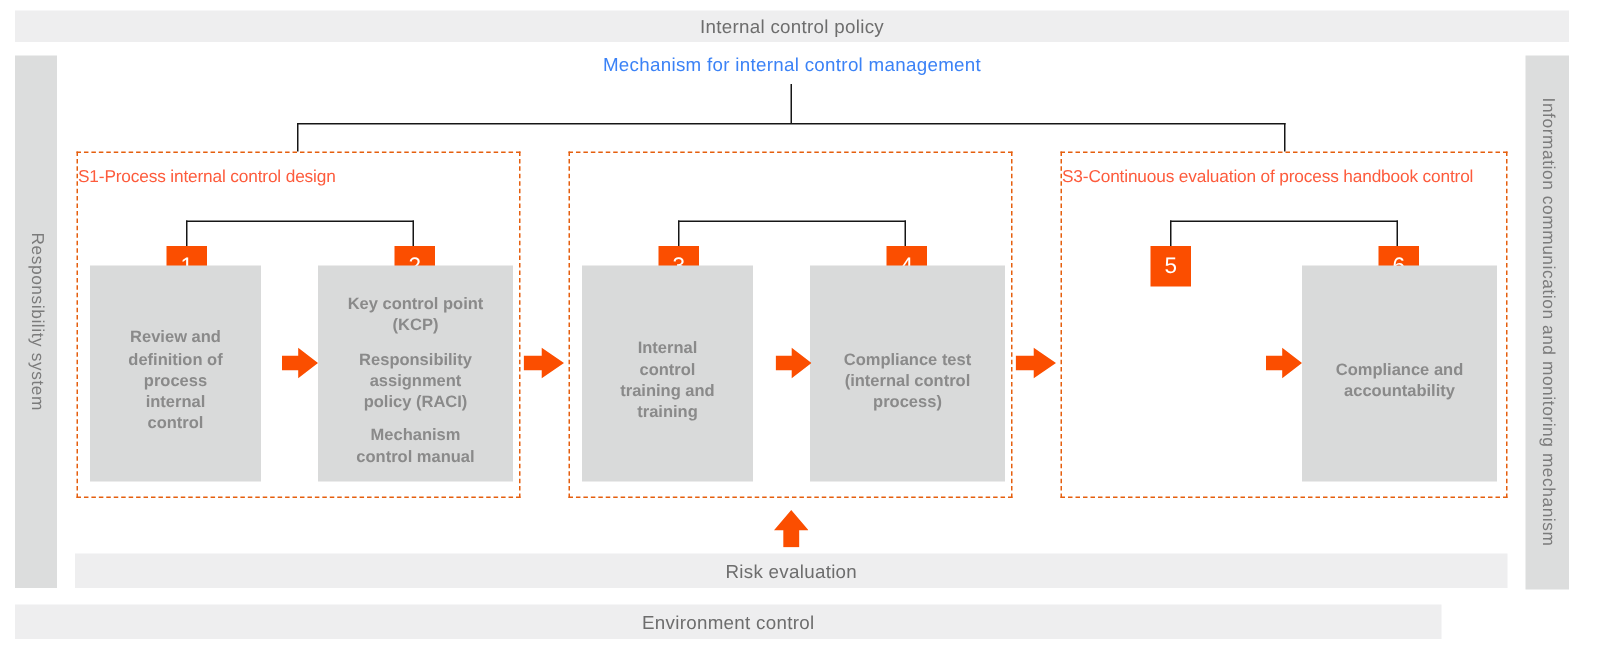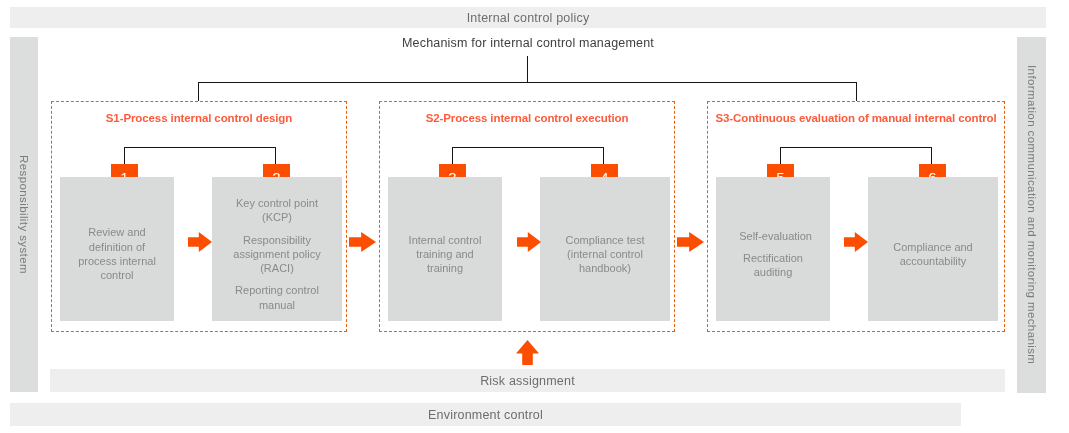--- a/index.html
+++ b/index.html
@@ -6,54 +6,54 @@
   #canvas {
     position:relative; width:1069px; height:433px; background:#ffffff;
     font-family:"Liberation Sans", sans-serif; overflow:hidden;
   }
   .hbar {
     position:absolute; background:#eeeeef; color:#6d6d6d; font-size:12.5px;
     display:flex; align-items:center; justify-content:center; letter-spacing:.2px;
   }
   .mech {
     position:absolute; left:10px; top:36px; width:1036px; text-align:center;
-    color:#404040; font-size:12.5px; letter-spacing:.2px;
+    color:#3b82f6; font-size:12.5px; letter-spacing:.2px;
   }
   .vbar {
     position:absolute; background:#dcdddd; color:#7b7b7b; font-size:11.5px;
     writing-mode:vertical-rl; display:flex; align-items:center; justify-content:center;
     letter-spacing:.4px;
   }
   .kline { position:absolute; background:#161616; }
   .section {
     position:absolute; top:101px; height:231px; box-sizing:border-box;
     border:1.5px dashed #e55f0e;
   }
   .sec-title {
-    position:absolute; top:10px; left:0; right:0; text-align:center;
-    color:#fd5b3c; font-size:11.5px; white-space:nowrap; letter-spacing:-0.1px;font-weight:bold;
+    position:absolute; top:10px; left:0; right:0; text-align:left;
+    color:#fd5b3c; font-size:11.5px; white-space:nowrap; letter-spacing:-0.1px;
   }
   .bracket {
     position:absolute; top:45px; left:72px; width:152px; height:17px;
     border-top:1.5px solid #161616; border-left:1.5px solid #161616;
     border-right:1.5px solid #161616; box-sizing:border-box;
   }
   .numbox {
     position:absolute; top:62px; width:27px; height:27px; background:#fb4e00;
     color:#ffffff; font-size:15px; display:flex; align-items:center; justify-content:center;
   }
   .numA { left:59px; }  .numB { left:211px; }
   .step {
     position:absolute; top:75px; height:144px; background:#d9dada; color:#8a8a8a;
     font-size:11px; line-height:1.3; display:flex; flex-direction:column;
     align-items:center; justify-content:center; text-align:center;
     box-sizing:border-box; padding:16px 2px 6px;
   }
   .stepA { left:8px; width:114px;align-items:flex-end; }  .stepB { left:160px; width:130px; }
-  .step p { margin:4px 16px; }
+  .step p { margin:4px 16px;font-weight:bold; }
   .arrow-r {
     position:absolute; top:231px; width:24px; height:22px; background:#fb4e00;
     clip-path:polygon(0 28%, 45% 28%, 45% 4%, 100% 50%, 45% 96%, 45% 72%, 0 72%);
   }
   .arrow-up {
     position:absolute; left:516px; top:340px; width:23px; height:25px; background:#fb4e00;
     clip-path:polygon(50% 0, 100% 54%, 73% 54%, 73% 100%, 27% 100%, 27% 54%, 0 54%);
   }
 </style>
 </head>
@@ -83,58 +83,53 @@
     <div class="sec-title">S1-Process internal control design</div>
     <div class="bracket"></div>
     <div class="numbox numA">1</div>
     <div class="numbox numB">2</div>
     <div class="step stepA">
       <p>Review and definition of process internal control</p>
     </div>
     <div class="step stepB">
       <p>Key control point (KCP)</p>
       <p>Responsibility assignment policy (RACI)</p>
-      <p>Reporting control manual</p>
+      <p>Mechanism control manual</p>
     </div>
   </div>
 
   <div class="section" style="left:379px; width:296px;">
-    <div class="sec-title">S2-Process internal control execution</div>
     <div class="bracket"></div>
     <div class="numbox numA">3</div>
     <div class="numbox numB">4</div>
     <div class="step stepA">
       <p>Internal control training and training</p>
     </div>
     <div class="step stepB">
-      <p>Compliance test (internal control handbook)</p>
+      <p>Compliance test (internal control process)</p>
     </div>
   </div>
 
   <div class="section" style="left:707px; width:298px;">
-    <div class="sec-title">S3-Continuous evaluation of manual internal control</div>
+    <div class="sec-title">S3-Continuous evaluation of process handbook control</div>
     <div class="bracket"></div>
     <div class="numbox numA">5</div>
     <div class="numbox numB">6</div>
-    <div class="step stepA">
-      <p>Self-evaluation</p>
-      <p>Rectification auditing</p>
-    </div>
     <div class="step stepB">
       <p>Compliance and accountability</p>
     </div>
   </div>
 
   <div class="arrow-r" style="left:188px;"></div>
   <div class="arrow-r" style="left:349px; width:27px;"></div>
   <div class="arrow-r" style="left:517px;"></div>
   <div class="arrow-r" style="left:677px; width:27px;"></div>
   <div class="arrow-r" style="left:844px;"></div>
   <div class="arrow-up"></div>
 
   <div class="hbar" style="left:50px; top:369px; width:955px; height:23px;">
-    <span>Risk assignment</span>
+    <span>Risk evaluation</span>
   </div>
   <div class="hbar" style="left:10px; top:403px; width:951px; height:23px;">
     <span>Environment control</span>
   </div>
 
 </div>
 
 </body></html>

